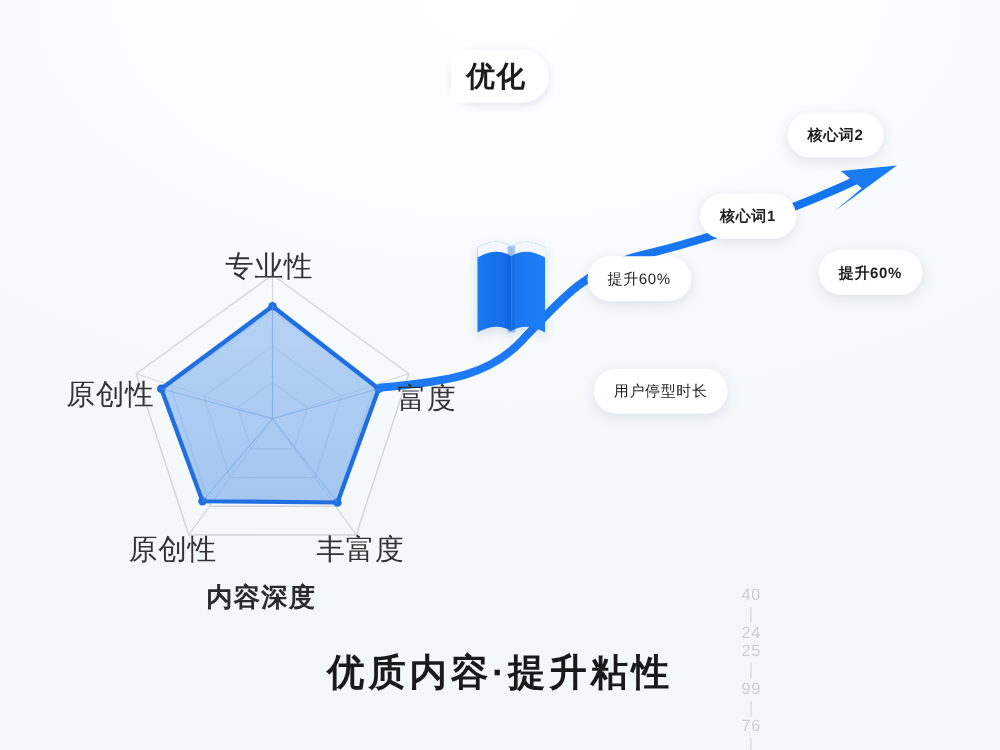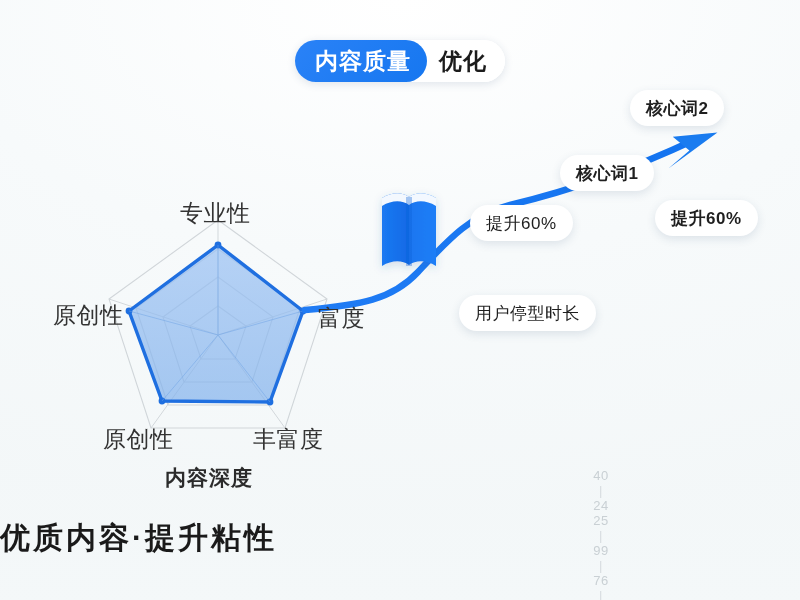--- a/index.html
+++ b/index.html
@@ -40,43 +40,43 @@
     background:#fff;color:#1c1c1c;font-size:23px;font-weight:700;letter-spacing:1px;
   }
 
   
   .title-main{
     position:absolute;left:0;right:0;top:88px;text-align:center;
     font-size:38px;font-weight:700;color:#141414;letter-spacing:2px;
     z-index:5;
   }
   .title-bottom{
-    position:absolute;left:0;right:0;top:518px;text-align:left;
+    position:absolute;left:0;right:0;top:518px;text-align:center;
     font-size:30px;font-weight:700;color:#1a1a1a;letter-spacing:3px;
     z-index:5;
   }
   .caption-depth{
     position:absolute;left:165px;top:464px;
     font-size:21px;font-weight:700;color:#2b2b2b;letter-spacing:1px;
     z-index:5;
   }
 
   
   .pill{
     position:absolute;display:flex;align-items:center;justify-content:center;
     background:#fff;border-radius:18px;
     box-shadow:0 3px 10px rgba(40,70,110,.13);
-    color:#1f1f1f;font-size:17px;font-weight:500;letter-spacing:.5px;
+    color:#1f1f1f;font-size:12px;font-weight:500;letter-spacing:.5px;
     white-space:nowrap;padding:0 16px;height:36px;z-index:5;
   }
   .pill.kw2{left:630px;top:90px;font-weight:700;}
   .pill.kw1{left:560px;top:155px;font-weight:700;}
   .pill.up-left{left:470px;top:205px;}
   .pill.up-right{left:655px;top:200px;font-weight:700;}
-  .pill.dwell{left:459px;top:295px;}
+  .pill.dwell{left:475px;top:295px;}
 
   
   .canvas{position:absolute;inset:0;z-index:3;}
 
   
   .rlabel{
     position:absolute;font-size:23px;color:#333;font-weight:500;
     letter-spacing:.5px;white-space:nowrap;z-index:4;
   }
   .rlabel.top{left:180px;top:198px;}
@@ -165,21 +165,20 @@
     <g filter="url(#softShadow)">
       <path d="M382,198 C392,192 402,192 409,197 L409,265 C402,260 392,260 382,266 Z" fill="url(#bookLeft)"></path>
       <path d="M436,198 C426,192 416,192 409,197 L409,265 C416,260 426,260 436,266 Z" fill="url(#bookRight)"></path>
       <path d="M382,198 C392,192 402,192 409,197 L409,205 C402,200 392,200 382,206 Z" fill="#ffffff" opacity="0.95"></path>
       <path d="M436,198 C426,192 416,192 409,197 L409,205 C416,200 426,200 436,206 Z" fill="#ffffff" opacity="0.95"></path>
       <rect x="406" y="197" width="6" height="69" fill="#0f62d8" opacity="0.35"></rect>
     </g>
   </svg>
 
   <div class="badge">
-    <div class="badge-main">内容质量</div>
     <div class="badge-sub">优化</div>
   </div>
 
   <div class="title-bottom">优质内容·提升粘性</div>
   <div class="caption-depth">内容深度</div>
 
   <div class="pill kw2">核心词2</div>
   <div class="pill kw1">核心词1</div>
   <div class="pill up-left">提升60%</div>
   <div class="pill up-right">提升60%</div>

